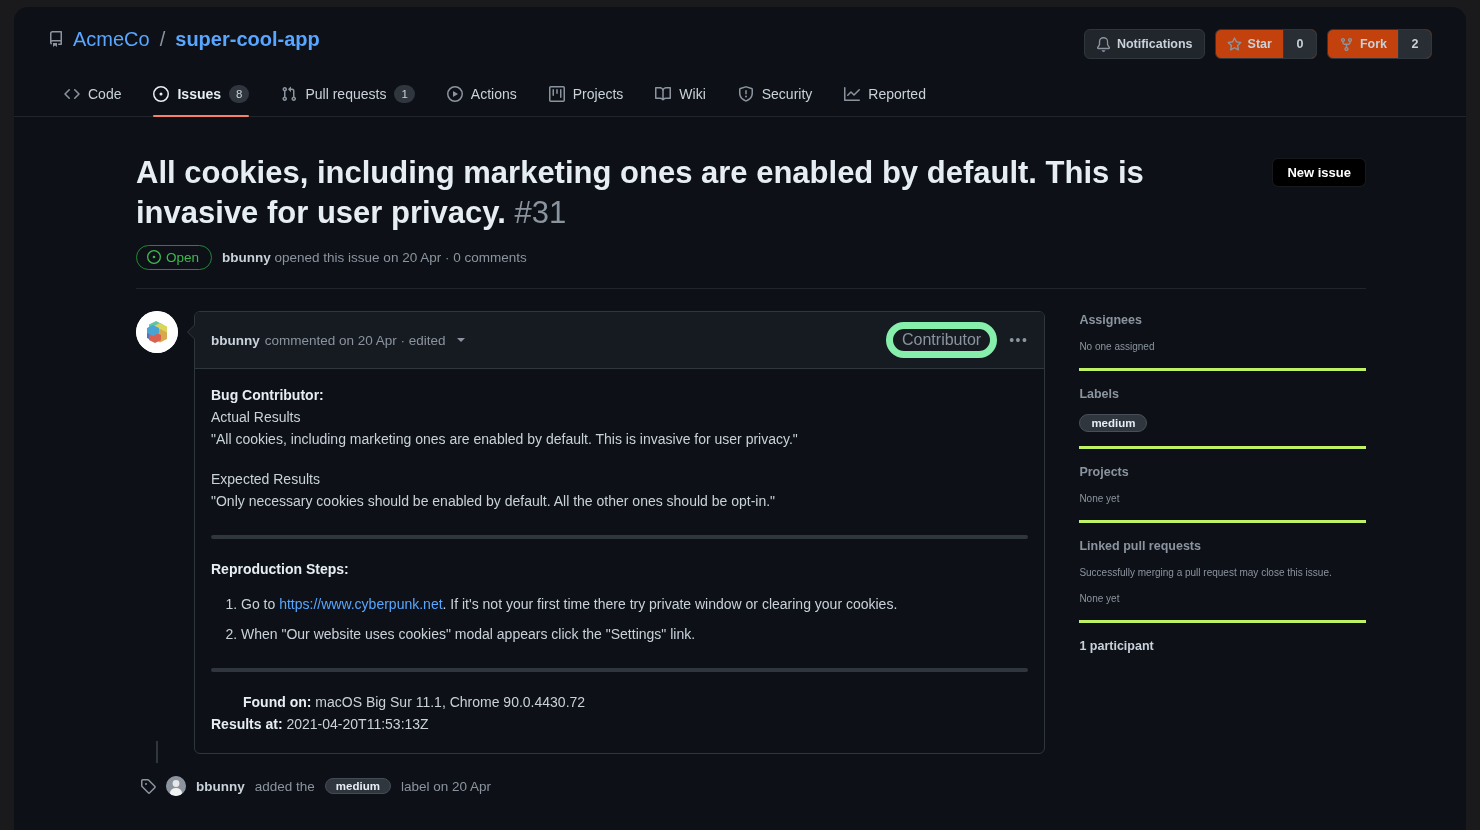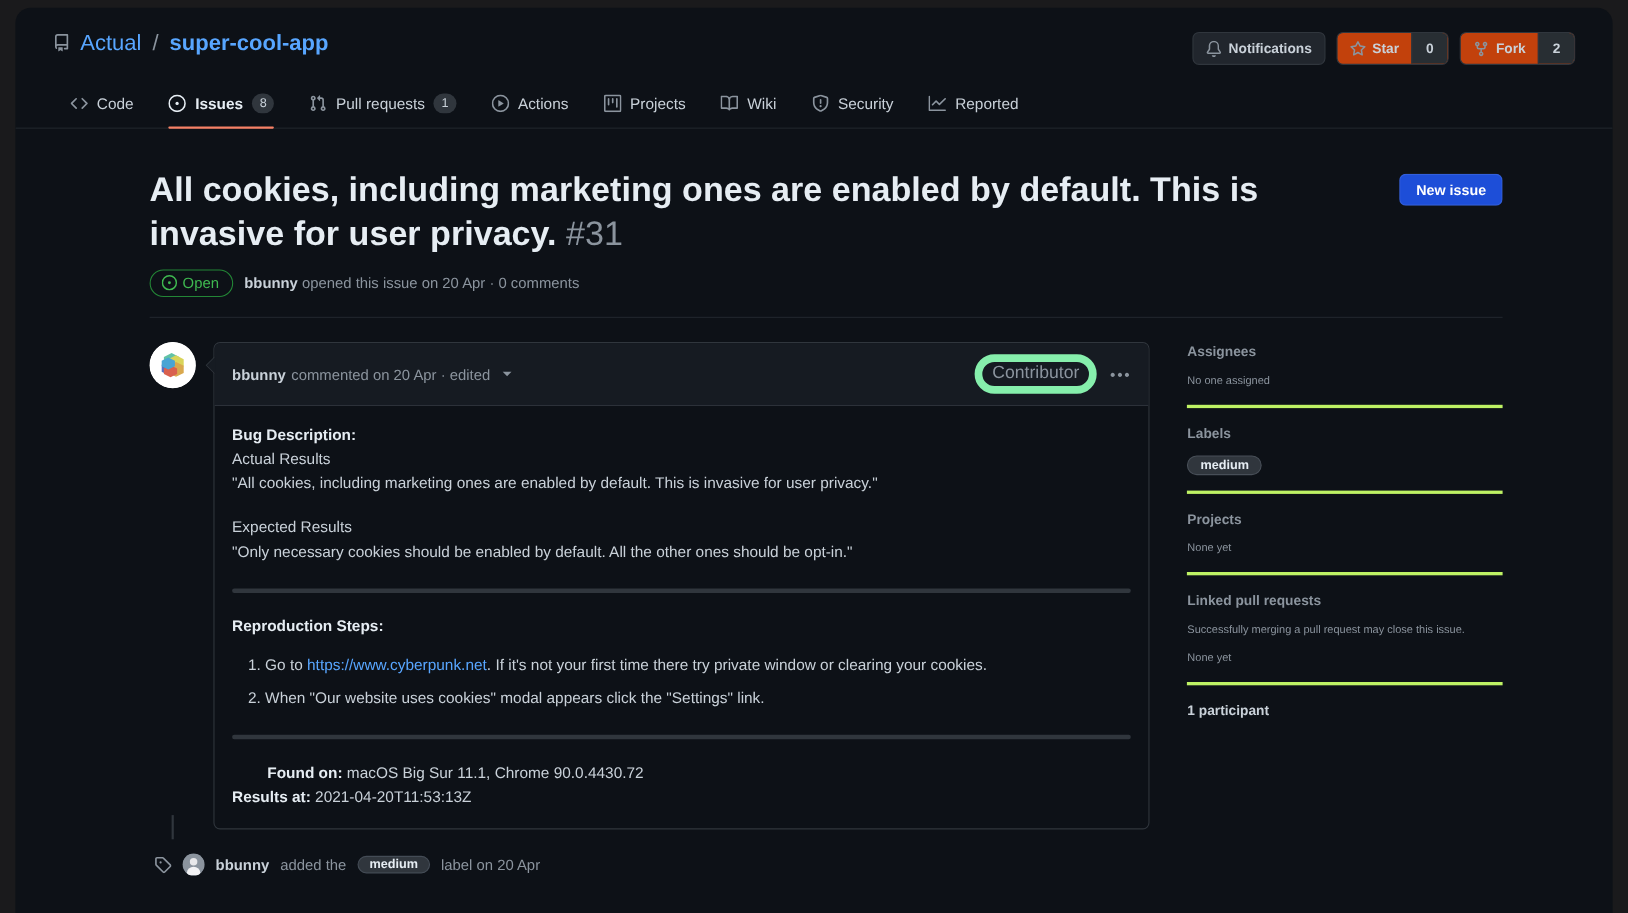--- a/index.html
+++ b/index.html
@@ -136,21 +136,21 @@
   .issue-title {
     font-size: 31px;
     font-weight: 600;
     line-height: 1.28;
     color: #e6edf3;
     max-width: 1110px;
   }
   .issue-number { color: #8b949e; font-weight: 400; }
 
   .new-issue-btn {
-    background: #1d4ed8;
+    background: #000000;
     color: #fff;
     border: 1px solid rgba(240,246,252,0.1);
     border-radius: 6px;
     padding: 6px 14px;
     font-size: 13px;
     font-weight: bold;
     white-space: nowrap;
     margin-top: 5px;
   }
 
@@ -342,21 +342,21 @@
 
 <div class="page">
 
   <div class="repo-header">
     <div class="repo-title">
       <span class="repo-icon">
         <svg width="16" height="16" viewBox="0 0 16 16" fill="currentColor">
             <path d="M2 2.5A2.5 2.5 0 0 1 4.5 0h8.75a.75.75 0 0 1 .75.75v12.5a.75.75 0 0 1-.75.75h-2.5a.75.75 0 0 1 0-1.5h1.75v-2h-8a1 1 0 0 0-.714 1.7.75.75 0 1 1-1.072 1.05A2.495 2.495 0 0 1 2 11.5Zm10.5-1h-8a1 1 0 0 0-1 1v6.708A2.486 2.486 0 0 1 4.5 9h8ZM5 12.25a.25.25 0 0 1 .25-.25h3.5a.25.25 0 0 1 .25.25v3.25a.25.25 0 0 1-.4.2l-1.45-1.087a.249.249 0 0 0-.3 0L5.4 15.7a.25.25 0 0 1-.4-.2Z"></path>
           </svg>
       </span>
-      <a class="repo-owner">Actual</a>
+      <a class="repo-owner">AcmeCo</a>
       <span class="repo-sep">/</span>
       <a class="repo-name">super-cool-app</a>
     </div>
 
     <div class="header-actions">
       <div class="btn-single">
         <span class="icon-sm">
           <svg width="15" height="15" viewBox="0 0 16 16" fill="currentColor">
               <path d="M8 16a2 2 0 0 0 1.985-1.75c.017-.137-.097-.25-.235-.25h-3.5c-.138 0-.252.113-.235.25A2 2 0 0 0 8 16ZM3 5a5 5 0 0 1 10 0v2.947c0 .05.015.098.042.139l1.703 2.555A1.519 1.519 0 0 1 13.482 13H2.518a1.516 1.516 0 0 1-1.263-2.36l1.703-2.554A.255.255 0 0 0 3 7.947Zm5-3.5A3.5 3.5 0 0 0 4.5 5v2.947c0 .346-.102.683-.294.97l-1.703 2.556a.017.017 0 0 0 .15.027h10.964a.017.017 0 0 0 .015-.027l-1.703-2.556a1.745 1.745 0 0 1-.294-.97V5A3.5 3.5 0 0 0 8 1.5Z"></path>
             </svg>
@@ -521,21 +521,21 @@
               <span>commented on 20 Apr · edited</span>
               <span class="caret"></span>
             </div>
             <div class="ch-right">
               <span class="role-badge">Contributor</span>
               <span class="kebab">•••</span>
             </div>
           </div>
 
           <div class="comment-body">
-            <p class="bold">Bug Description:</p>
+            <p class="bold">Bug Contributor:</p>
             <p>Actual Results</p>
             <p>"All cookies, including marketing ones are enabled by default. This is invasive for user privacy."</p>
             <div class="spacer"></div>
             <p>Expected Results</p>
             <p>"Only necessary cookies should be enabled by default. All the other ones should be opt-in."</p>
 
             <hr class="hr">
 
             <p class="bold">Reproduction Steps:</p>
             <ol class="steps">

